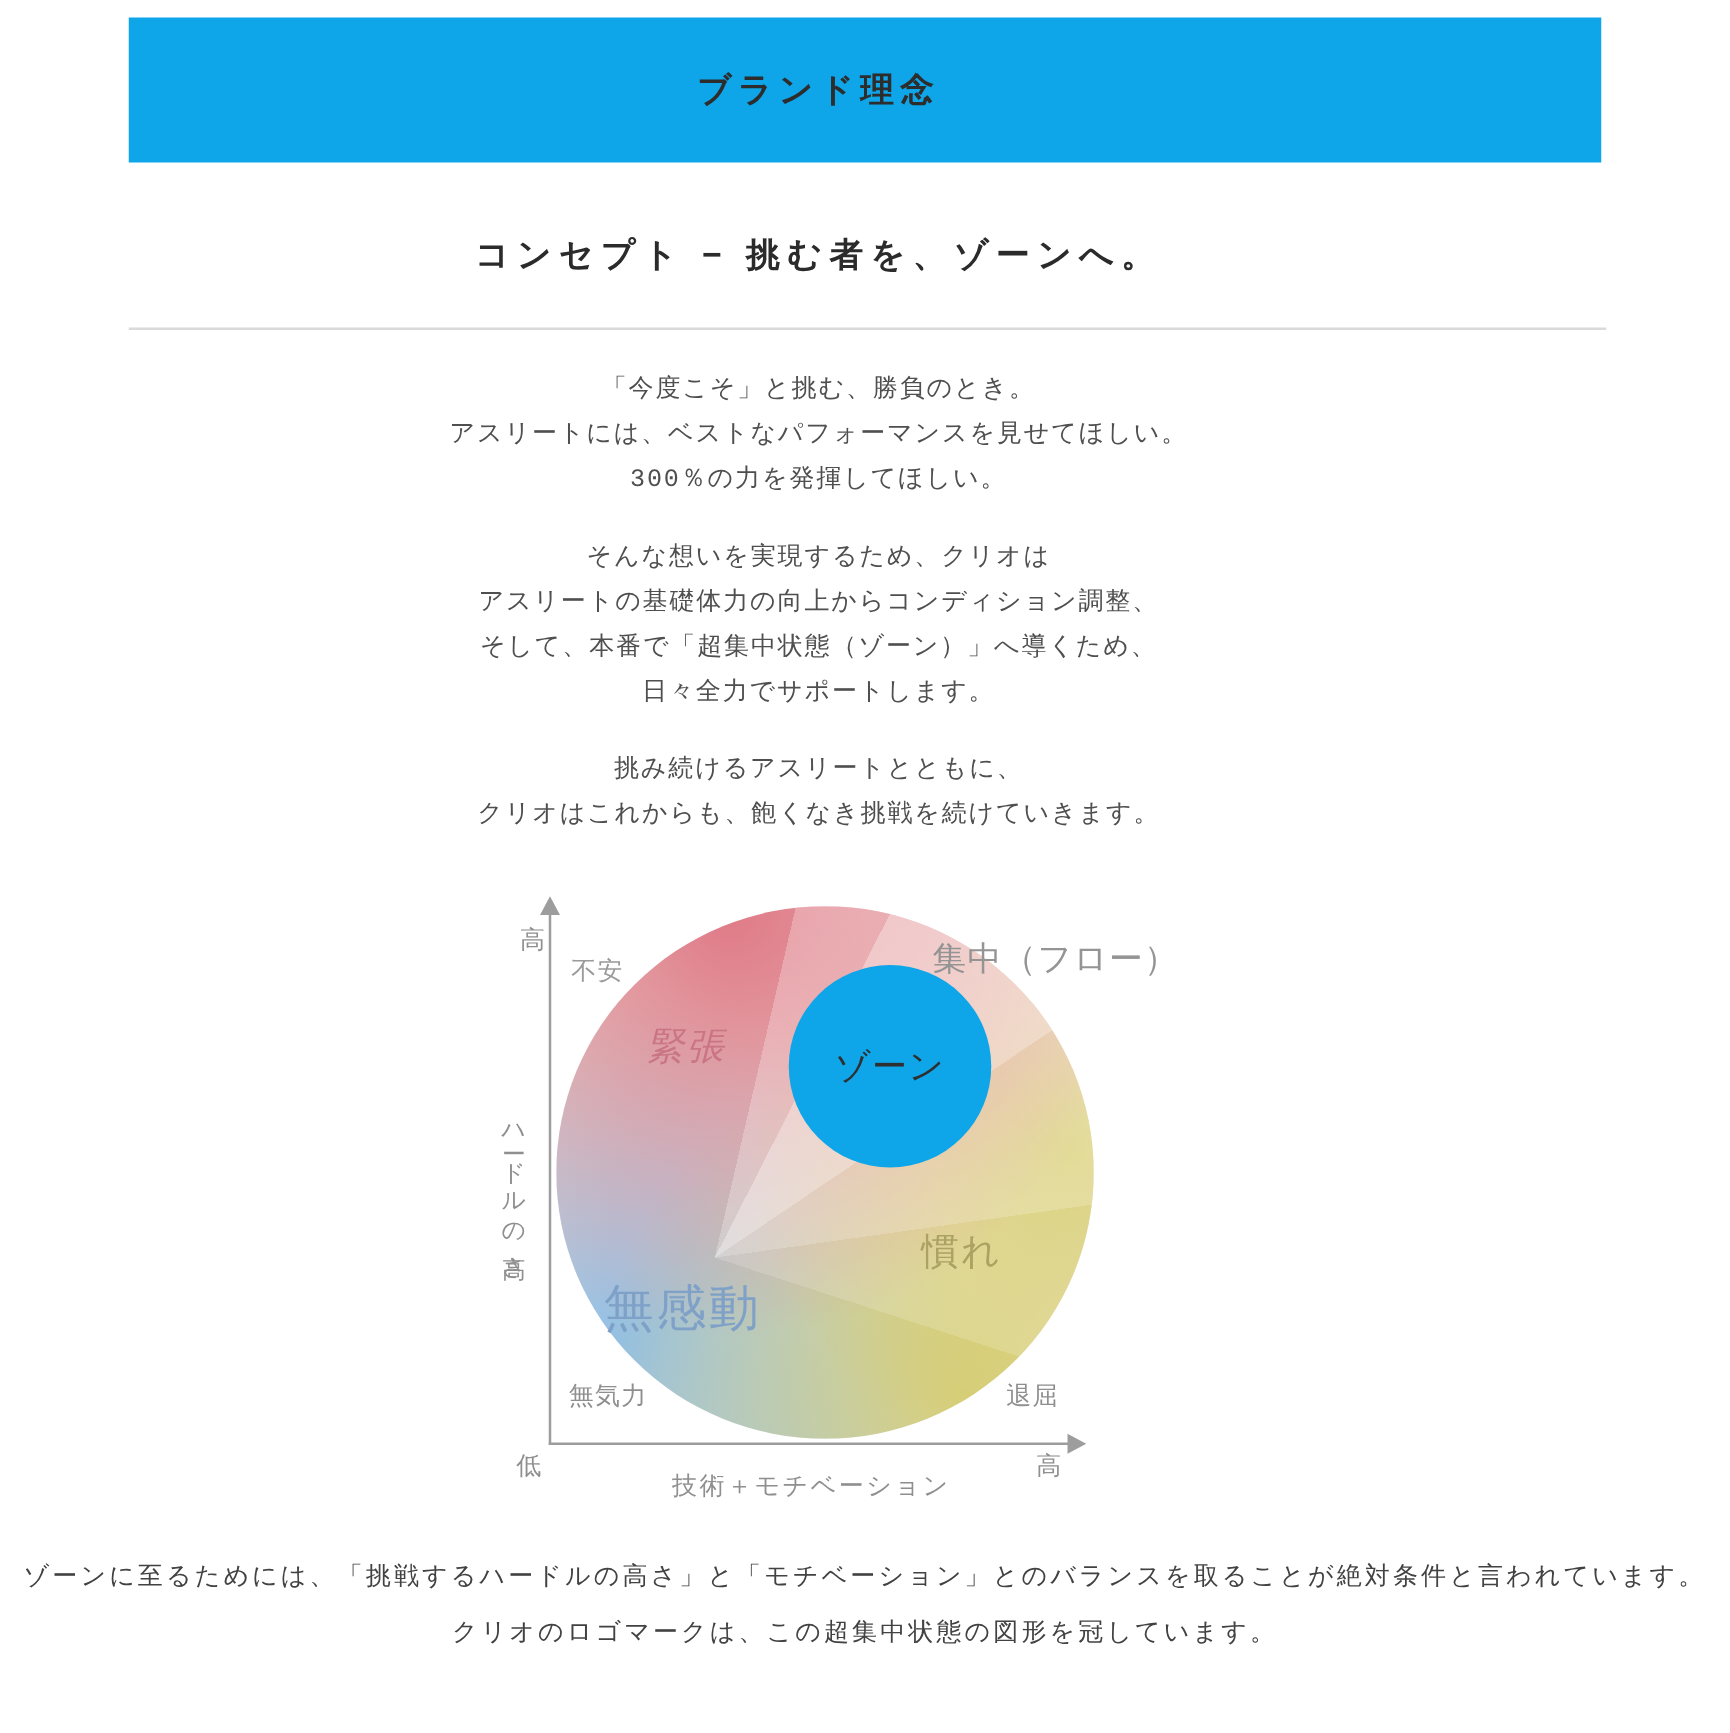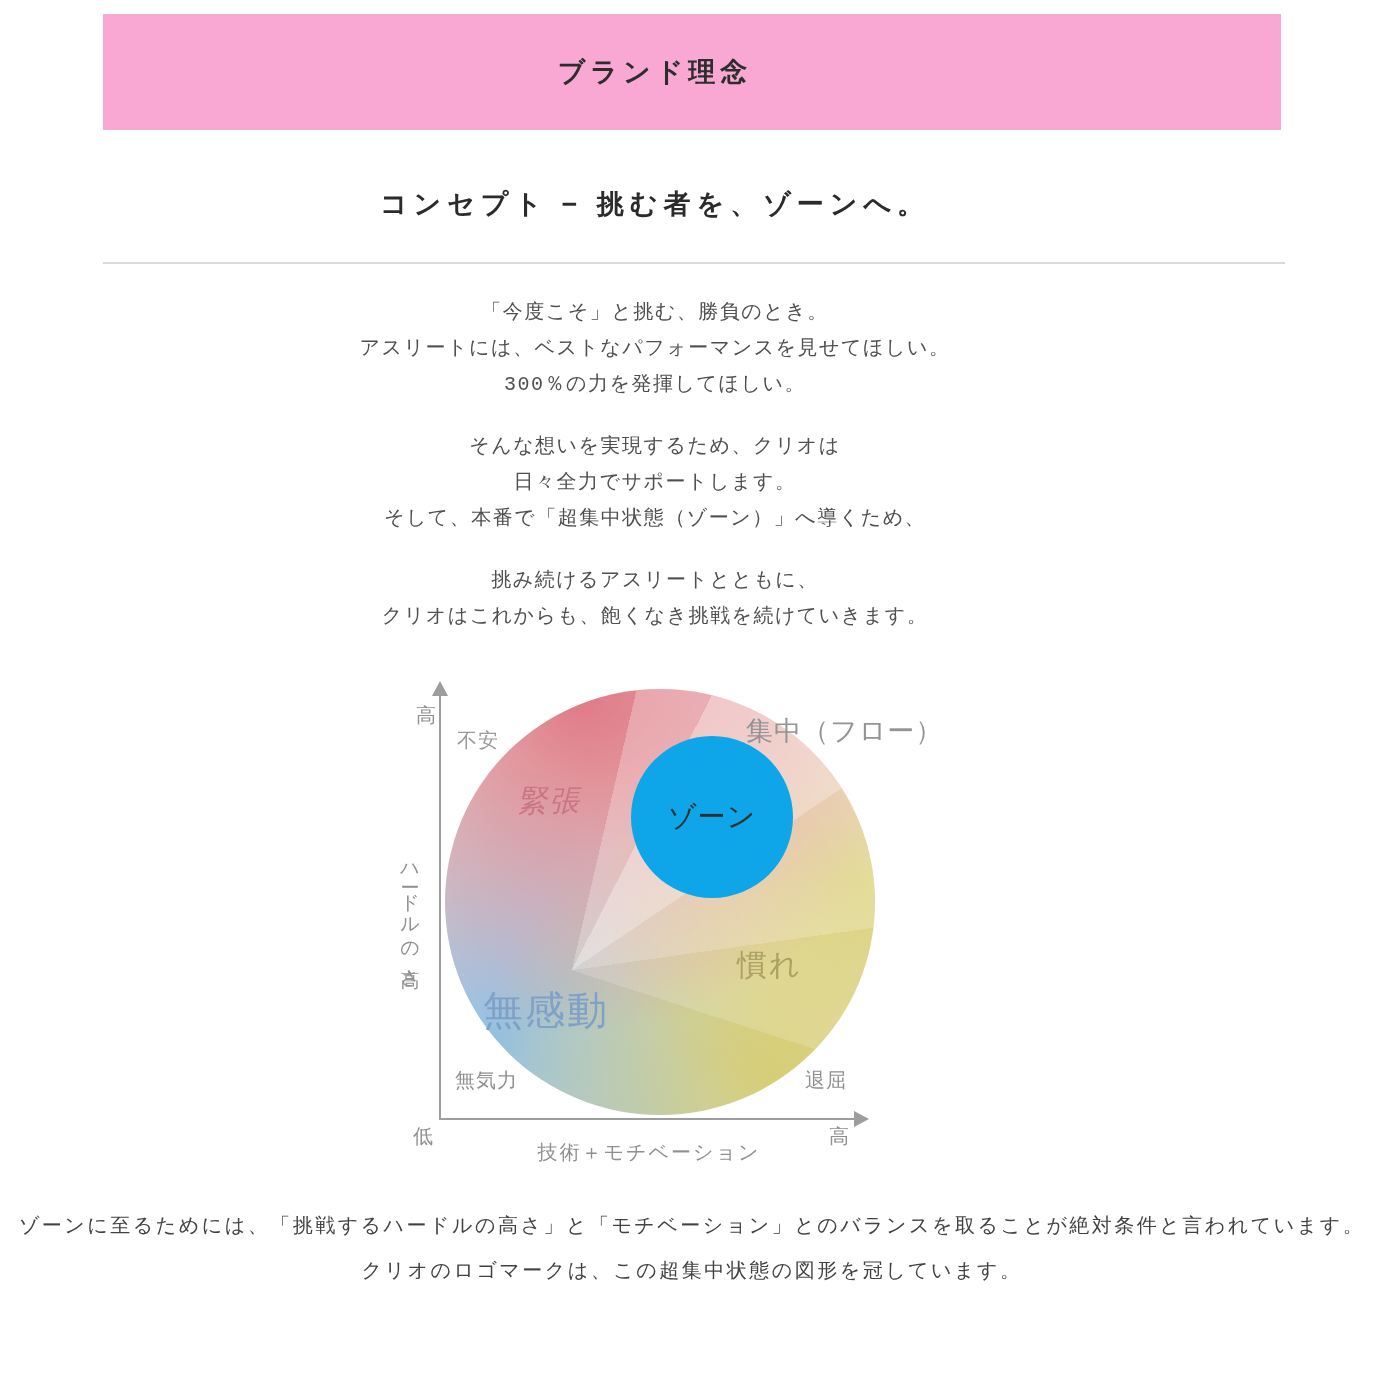--- a/index.html
+++ b/index.html
@@ -9,21 +9,21 @@
     font-family:"Liberation Sans", sans-serif;
     color:#4f4f4f;
     position:relative;
     overflow:hidden;
   }
 
   
   .band {
     margin:14px 103px 0 103px;
     height:116px;
-    background:#f9a8d4;
+    background:#0ea5e9;
     display:flex; align-items:center;
   }
   .band-inner { width:1104px; text-align:center; }
   .band h1 {
     font-size:27px; font-weight:bold; color:#2d2d2d;
     letter-spacing:5px;
   }
 
   
   .concept-wrap { margin:56px 177px 0 103px; text-align:center; }
@@ -141,22 +141,23 @@
   <hr class="divider">
 
   <section class="body-copy">
     <p>
       <span class="line">「今度こそ」と挑む、勝負のとき。</span>
       <span class="line">アスリートには、ベストなパフォーマンスを見せてほしい。</span>
       <span class="line">300％の力を発揮してほしい。</span>
     </p>
     <p>
       <span class="line">そんな想いを実現するため、クリオは</span>
+      <span class="line">アスリートの基礎体力の向上からコンディション調整、</span>
+      <span class="line">そして、本番で「超集中状態（ゾーン）」へ導くため、</span>
       <span class="line">日々全力でサポートします。</span>
-      <span class="line">そして、本番で「超集中状態（ゾーン）」へ導くため、</span>
     </p>
     <p>
       <span class="line">挑み続けるアスリートとともに、</span>
       <span class="line">クリオはこれからも、飽くなき挑戦を続けていきます。</span>
     </p>
   </section>
 
   <figure class="zone-figure">
 
     <div class="gradient-circle"></div>

